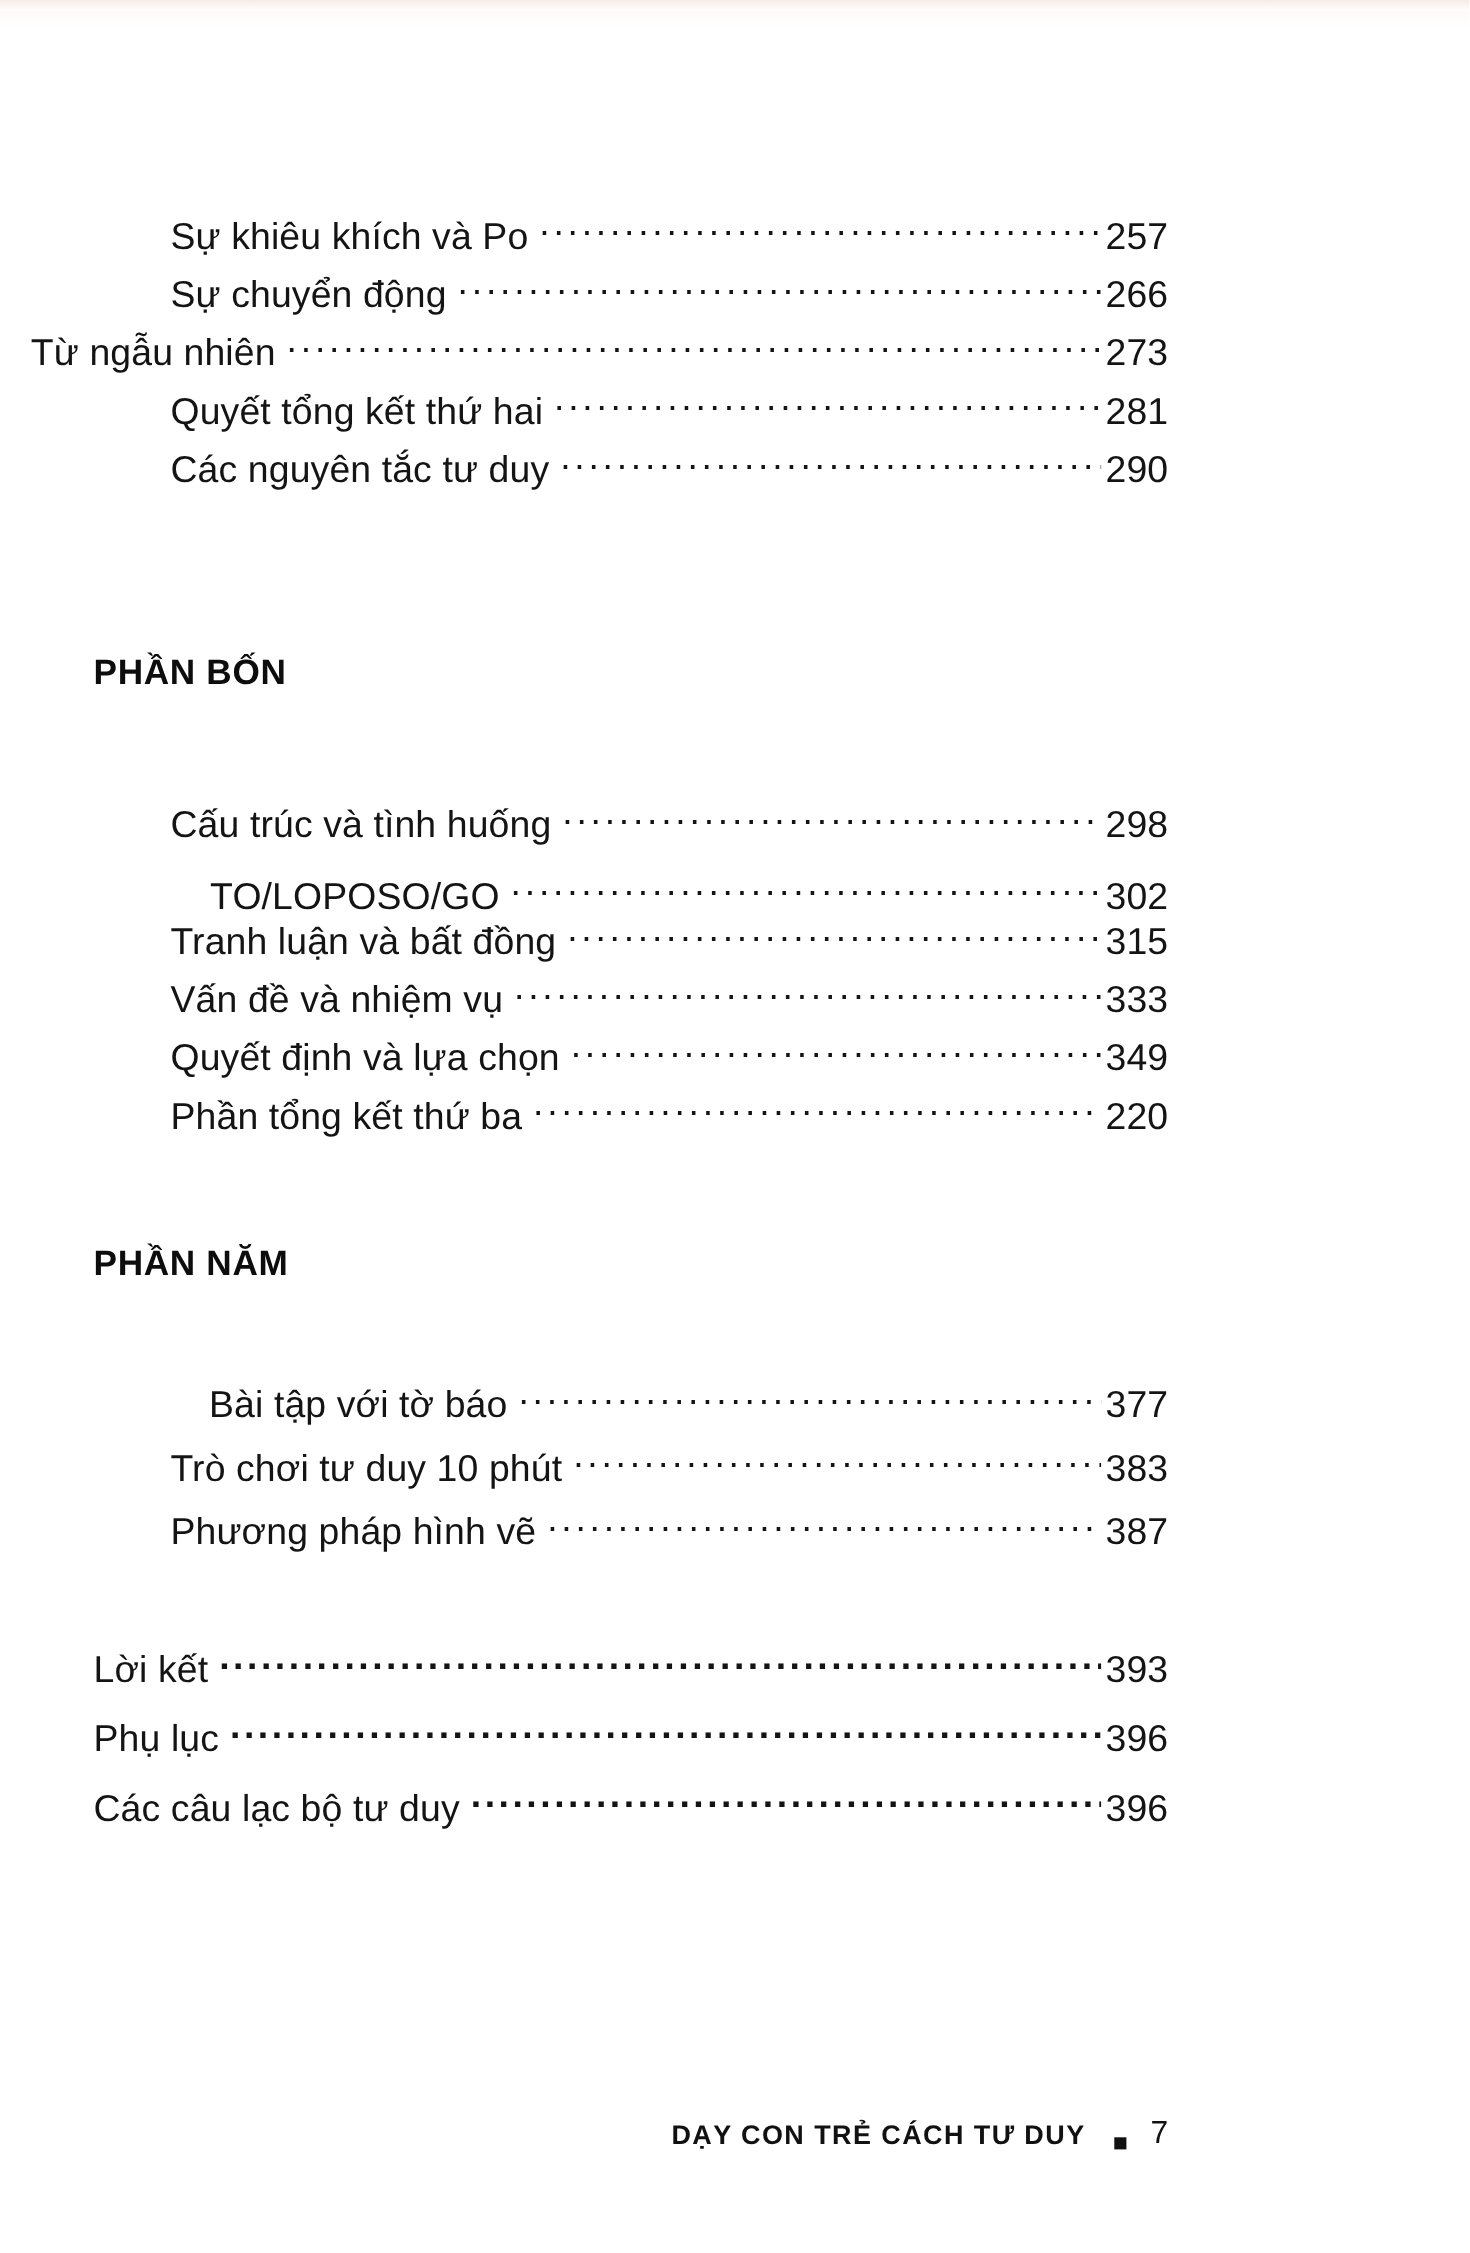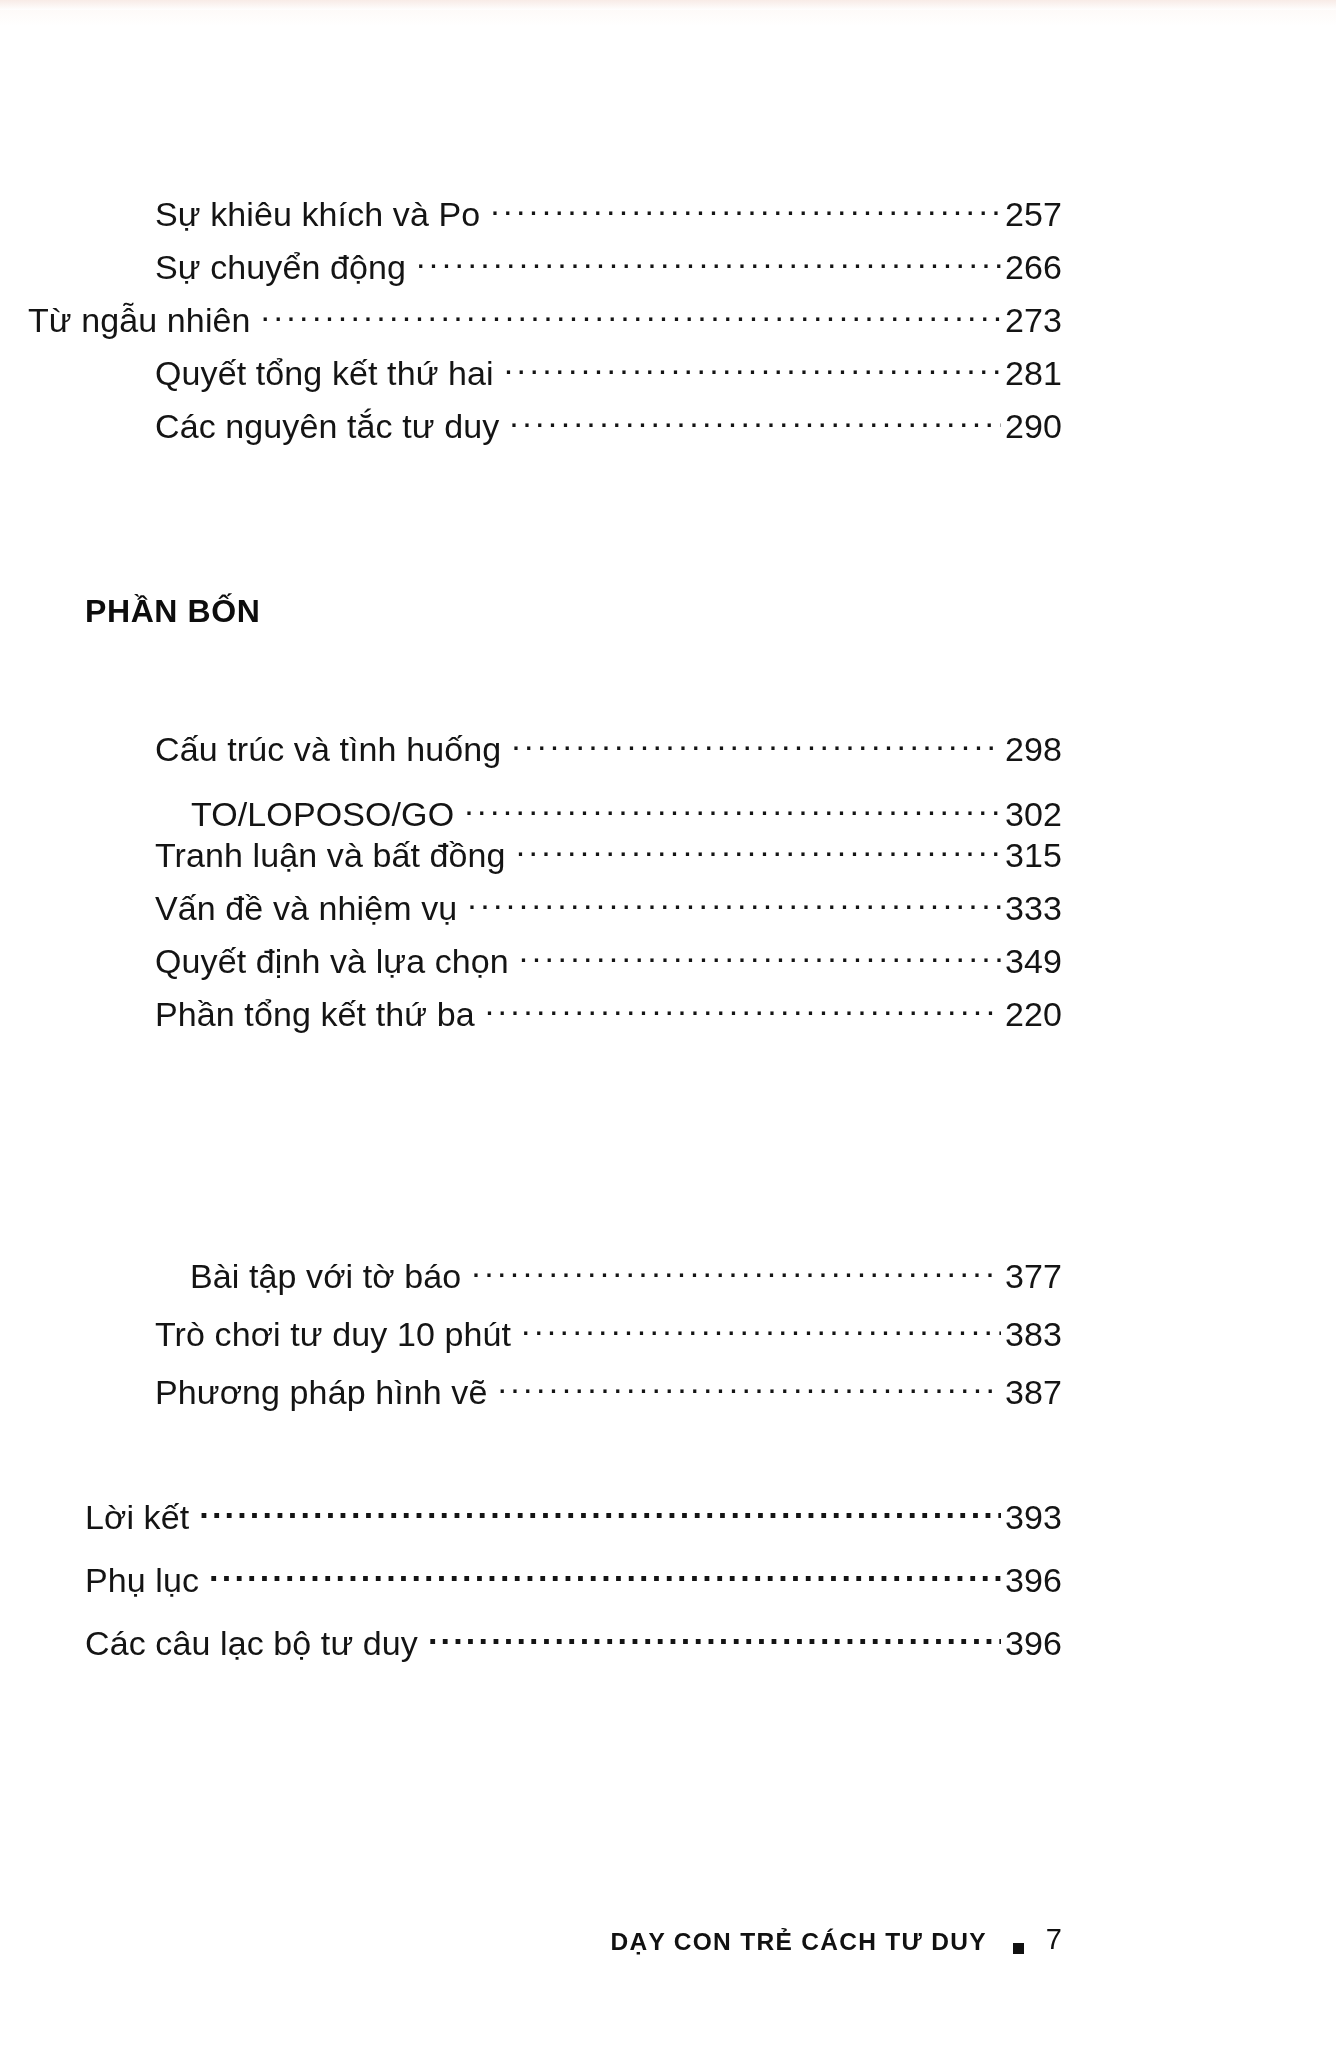--- a/index.html
+++ b/index.html
@@ -213,20 +213,21 @@
       <span class="toc-dots"></span>
       <span class="toc-page">349</span>
     </div>
 
     <div class="toc-row indent" style="top:992px;">
       <span class="toc-title">Phần tổng kết thứ ba</span>
       <span class="toc-dots"></span>
       <span class="toc-page">220</span>
     </div>
 
+    <div class="part-heading" style="top:1132px;">PHẦN NĂM</div>
 
     <div class="toc-row indent" style="top:1254px;margin-left:35px;">
       <span class="toc-title">Bài tập với tờ báo</span>
       <span class="toc-dots"></span>
       <span class="toc-page">377</span>
     </div>
 
     <div class="toc-row indent" style="top:1312px;">
       <span class="toc-title">Trò chơi tư duy 10 phút</span>
       <span class="toc-dots"></span>

